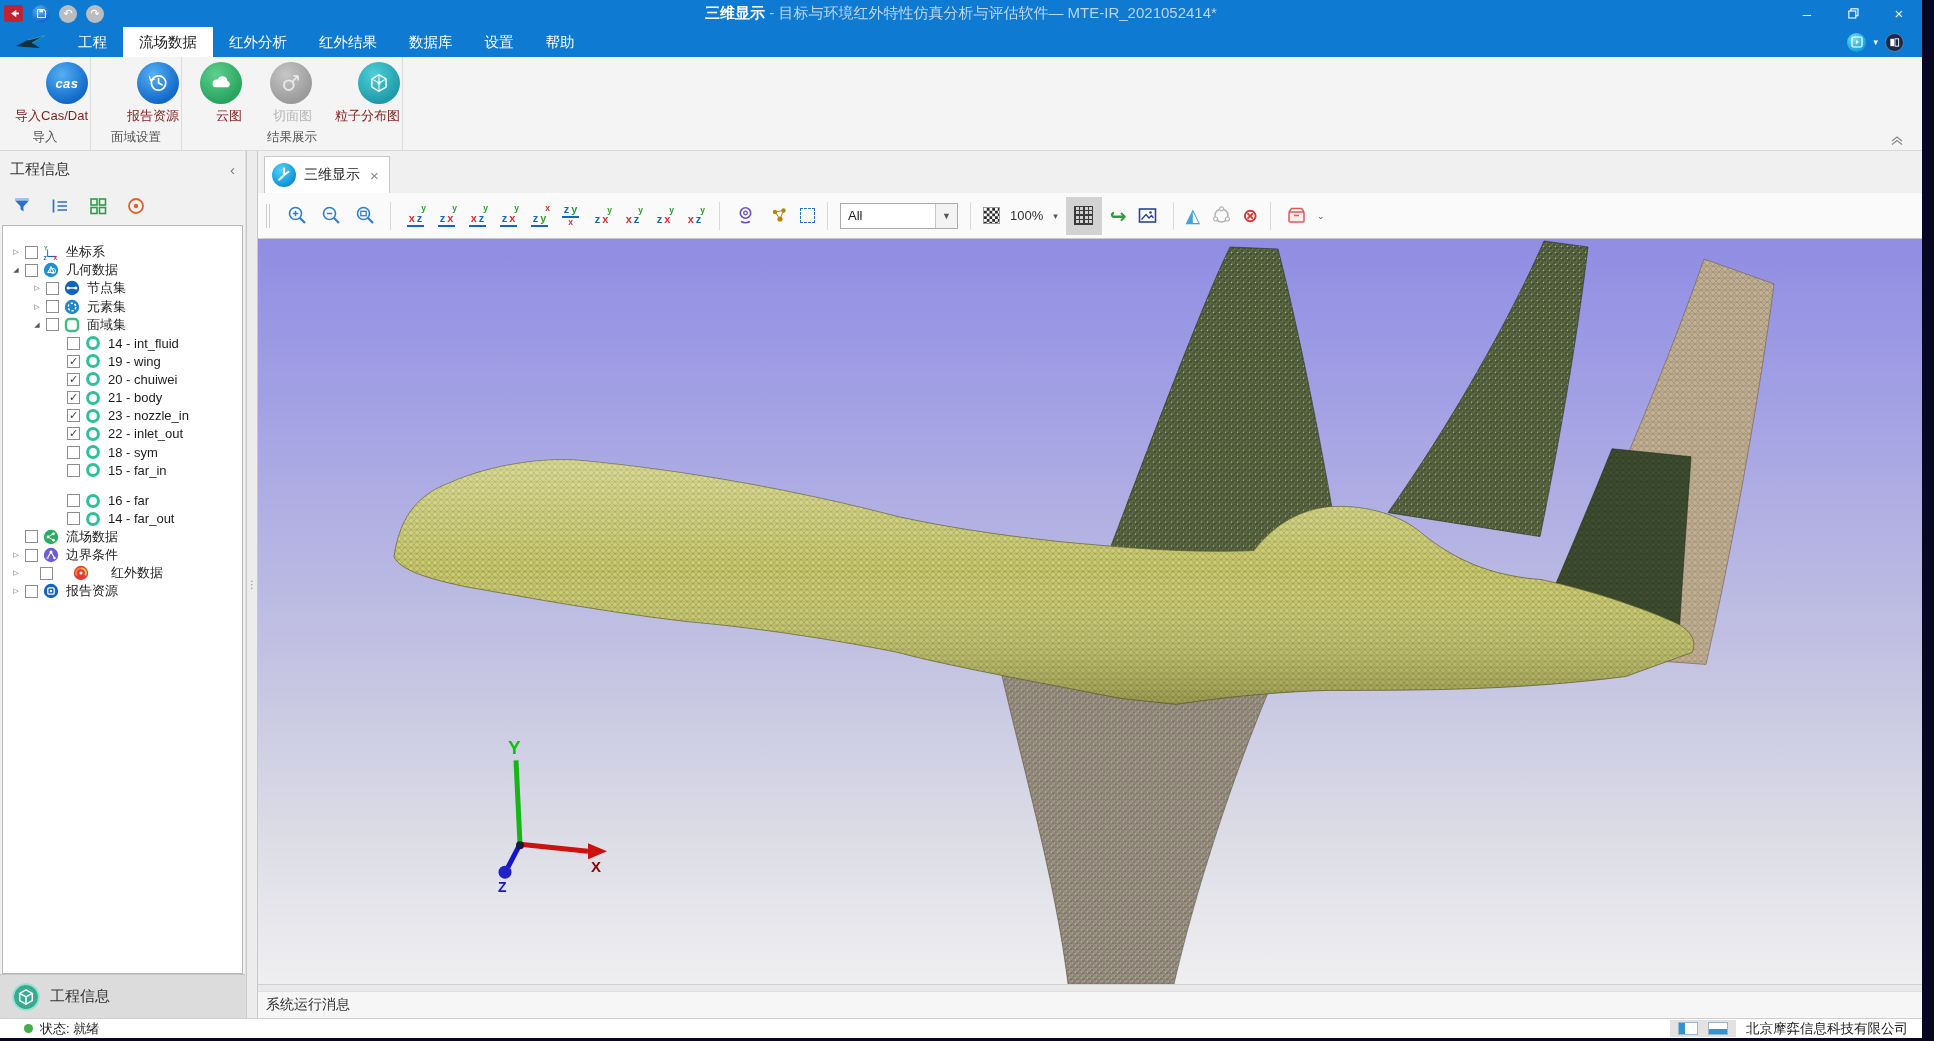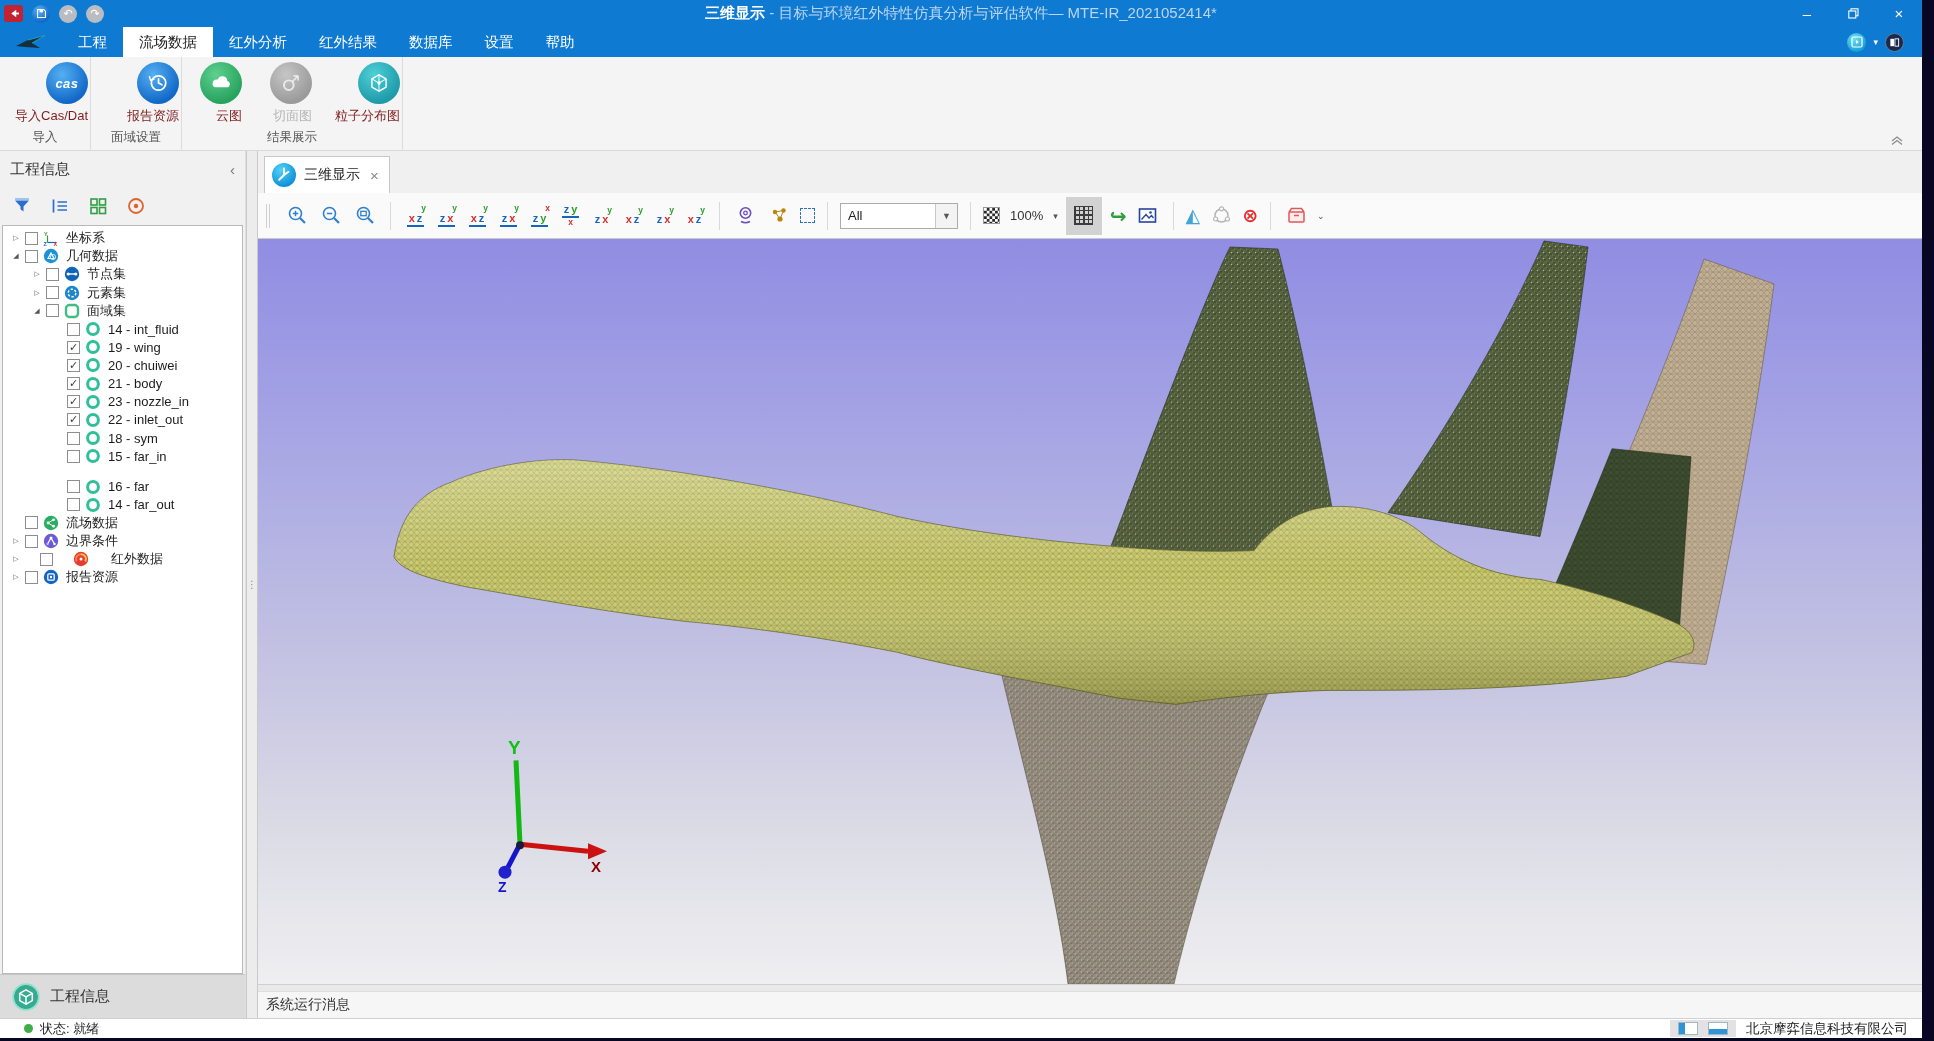--- a/index.html
+++ b/index.html
@@ -54,21 +54,21 @@
 .rb-collapse{position:absolute;right:16px;bottom:4px;width:16px;height:12px}
 
 
 .main{flex:1;display:flex;min-height:0}
 .left-panel{width:246px;background:#f1f1f1;display:flex;flex-direction:column;border-right:1px solid #e0e0e0}
 .lp-header{height:36px;display:flex;align-items:center;padding:0 10px;font-size:15px;color:#333}
 .lp-collapse{margin-left:auto;color:#777;font-size:15px}
 .lp-tools{height:38px;display:flex;align-items:center;gap:18px;padding:0 12px}
 .lp-tools .tool{width:20px;height:20px;display:inline-flex}
 .lp-tools svg{width:20px;height:20px}
-.tree-box{flex:1;margin:0 2px;background:#fff;border:1px solid #b9b9b9;overflow:hidden;padding-top:3px}
+.tree-box{flex:1;margin:0 2px;background:#fff;border:1px solid #b9b9b9;overflow:hidden;padding-top:17px}
 .trow{display:flex;align-items:center;height:18.2px;font-size:13px;color:#1c1c1c;white-space:nowrap}
 .texp{width:14px;font-size:7px;color:#555;text-align:center;flex:0 0 auto}
 .tcb{width:13px;height:13px;border:1px solid #8d8d8d;background:#fff;margin:0 5px 0 2px;font-size:11px;line-height:11px;text-align:center;color:#3a3a3a;flex:0 0 auto}
 .ticon{width:16px;height:16px;margin-right:7px;display:inline-flex;flex:0 0 auto}
 .ticon svg{width:100%;height:100%}
 .lp-footer{height:44px;background:#dcdcdc;display:flex;align-items:center;gap:10px;padding:0 12px;font-size:15px;color:#333;border-top:1px solid #c6c6c6}
 .lp-footer svg{width:28px;height:28px}
 .splitter{width:12px;background:#ececec;border-left:1px solid #c9c9c9;border-right:1px solid #c9c9c9;display:flex;align-items:center;justify-content:center;color:#8a8a8a;font-size:10px;letter-spacing:0}
 
 

